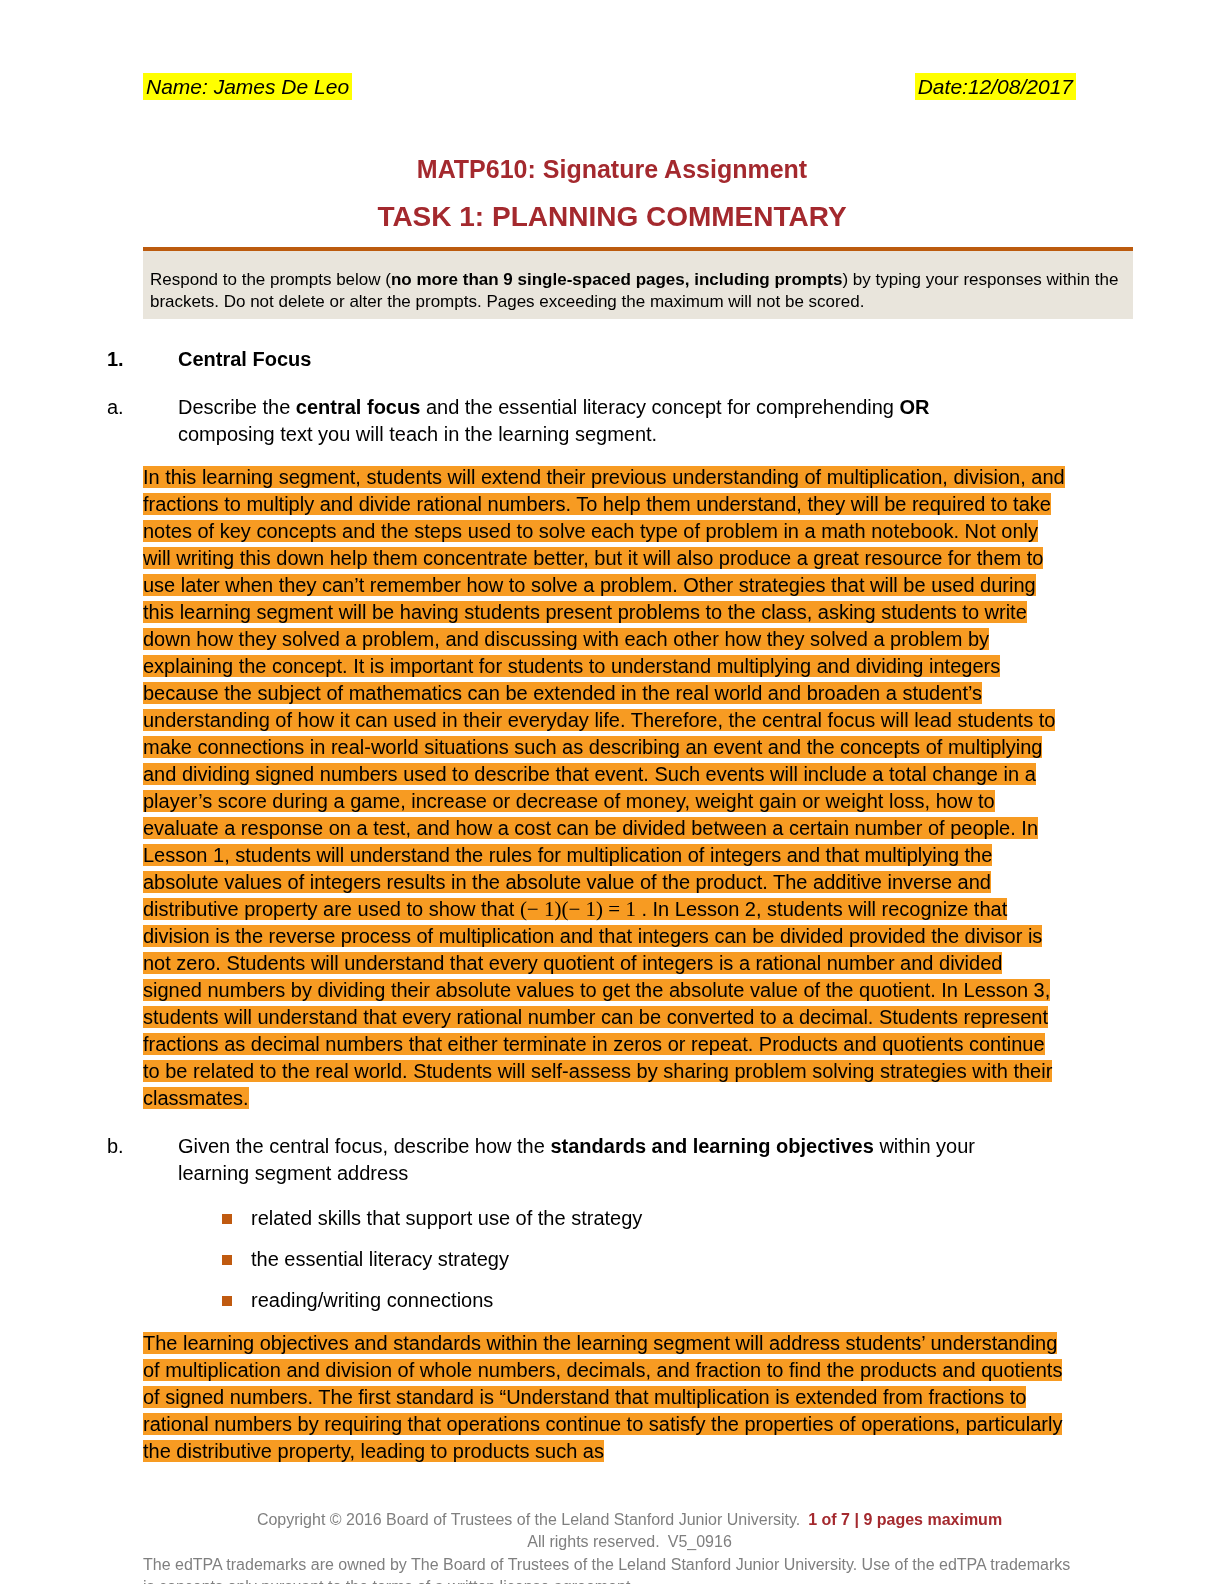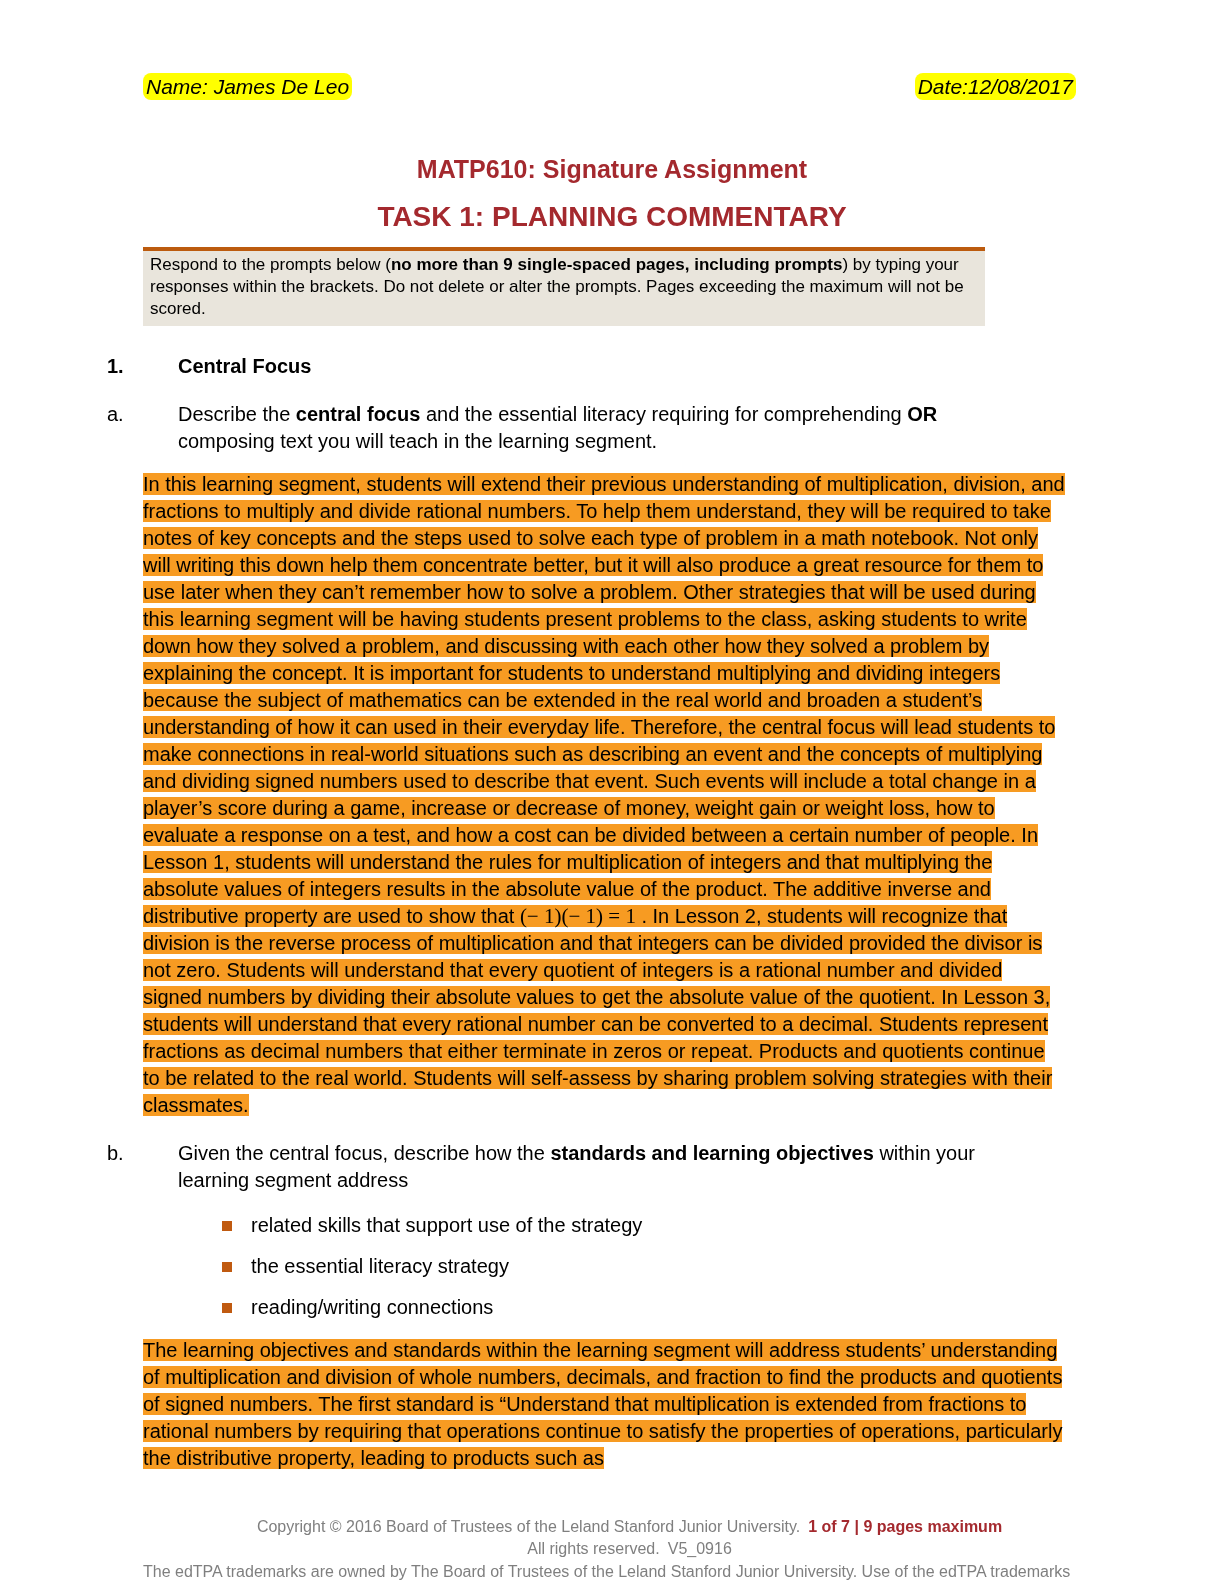--- a/index.html
+++ b/index.html
@@ -24,33 +24,32 @@
   
   .header-row{
     display:flex;justify-content:space-between;align-items:flex-start;
     padding:73px 148px 0 143px;
   }
   .hl-yellow{
     background:var(--c-hl-yellow);
     font-style:italic;
     font-size:21px;line-height:27px;
     padding:0 3px;
-    border-radius:8px;
   }
   
   .titles{margin-top:54px;text-align:center;}
   .title-1{color:var(--c-heading);font-weight:bold;font-size:25px;line-height:30px;}
   .title-2{color:var(--c-heading);font-weight:bold;font-size:28px;line-height:32px;margin-top:17px;}
   
   .instr-box{
     margin:14px 143px 0 143px;
-    width:842px;
+    width:990px;
     border-top:4px solid var(--c-rule);
     background:var(--c-box-bg);
-    padding:3px 7px 6px 7px;
+    padding:18px 7px 6px 7px;
     font-size:17px;line-height:22px;
   }
   
   .row{display:flex;margin:0 0 0 107px;}
   .row .no{width:71px;flex:0 0 71px;font-size:20px;line-height:27px;}
   .row .no.bold{font-weight:bold;}
   .row .txt{font-size:20px;line-height:27px;max-width:820px;}
   .sec-heading{margin-top:27px;}
   .sec-heading .txt{font-weight:bold;}
   .prompt{margin-top:21px;}
@@ -102,21 +101,21 @@
     <span>Respond to the prompts below (</span><b>no more than 9 single-spaced pages, including prompts</b><span>) by typing your responses within the brackets. Do not delete or alter the prompts. Pages exceeding the maximum will not be scored.</span>
   </div>
 
   <div class="row sec-heading">
     <span class="no bold">1.</span>
     <span class="txt">Central Focus</span>
   </div>
 
   <div class="row prompt">
     <span class="no">a.</span>
-    <span class="txt"><span>Describe the </span><b>central focus</b><span> and the essential literacy requiring for comprehending </span><b>OR</b><span> composing text you will teach in the learning segment.</span></span>
+    <span class="txt"><span>Describe the </span><b>central focus</b><span> and the essential literacy concept for comprehending </span><b>OR</b><span> composing text you will teach in the learning segment.</span></span>
   </div>
 
   <p class="answer">
     <span class="hl-orange"><span>In this learning segment, students will extend their previous understanding of multiplication, division, and fractions to multiply and divide rational numbers. To help them understand, they will be required to take notes of key concepts and the steps used to solve each type of problem in a math notebook. Not only will writing this down help them concentrate better, but it will also produce a great resource for them to use later when they can’t remember how to solve a problem. Other strategies that will be used during this learning segment will be having students present problems to the class, asking students to write down how they solved a problem, and discussing with each other how they solved a problem by explaining the concept. It is important for students to understand multiplying and dividing integers because the subject of mathematics can be extended in the real world and broaden a student’s understanding of how it can used in their everyday life. Therefore, the central focus will lead students to make connections in real-world situations such as describing an event and the concepts of multiplying and dividing signed numbers used to describe that event. Such events will include a total change in a player’s score during a game, increase or decrease of money, weight gain or weight loss, how to evaluate a response on a test, and how a cost can be divided between a certain number of people. In Lesson 1, students will understand the rules for multiplication of integers and that multiplying the absolute values of integers results in the absolute value of the product. The additive inverse and distributive property are used to show that </span><span class="math">(− 1)(− 1) = 1</span><span> . In Lesson 2, students will recognize that division is the reverse process of multiplication and that integers can be divided provided the divisor is not zero. Students will understand that every quotient of integers is a rational number and divided signed numbers by dividing their absolute values to get the absolute value of the quotient. In Lesson 3, students will understand that every rational number can be converted to a decimal. Students represent fractions as decimal numbers that either terminate in zeros or repeat. Products and quotients continue to be related to the real world. Students will self-assess by sharing problem solving strategies with their classmates.</span></span>
   </p>
 
   <div class="row prompt">
     <span class="no">b.</span>
     <span class="txt"><span>Given the central focus, describe how the </span><b>standards and learning objectives</b><span> within your learning segment address</span></span>
   </div>

